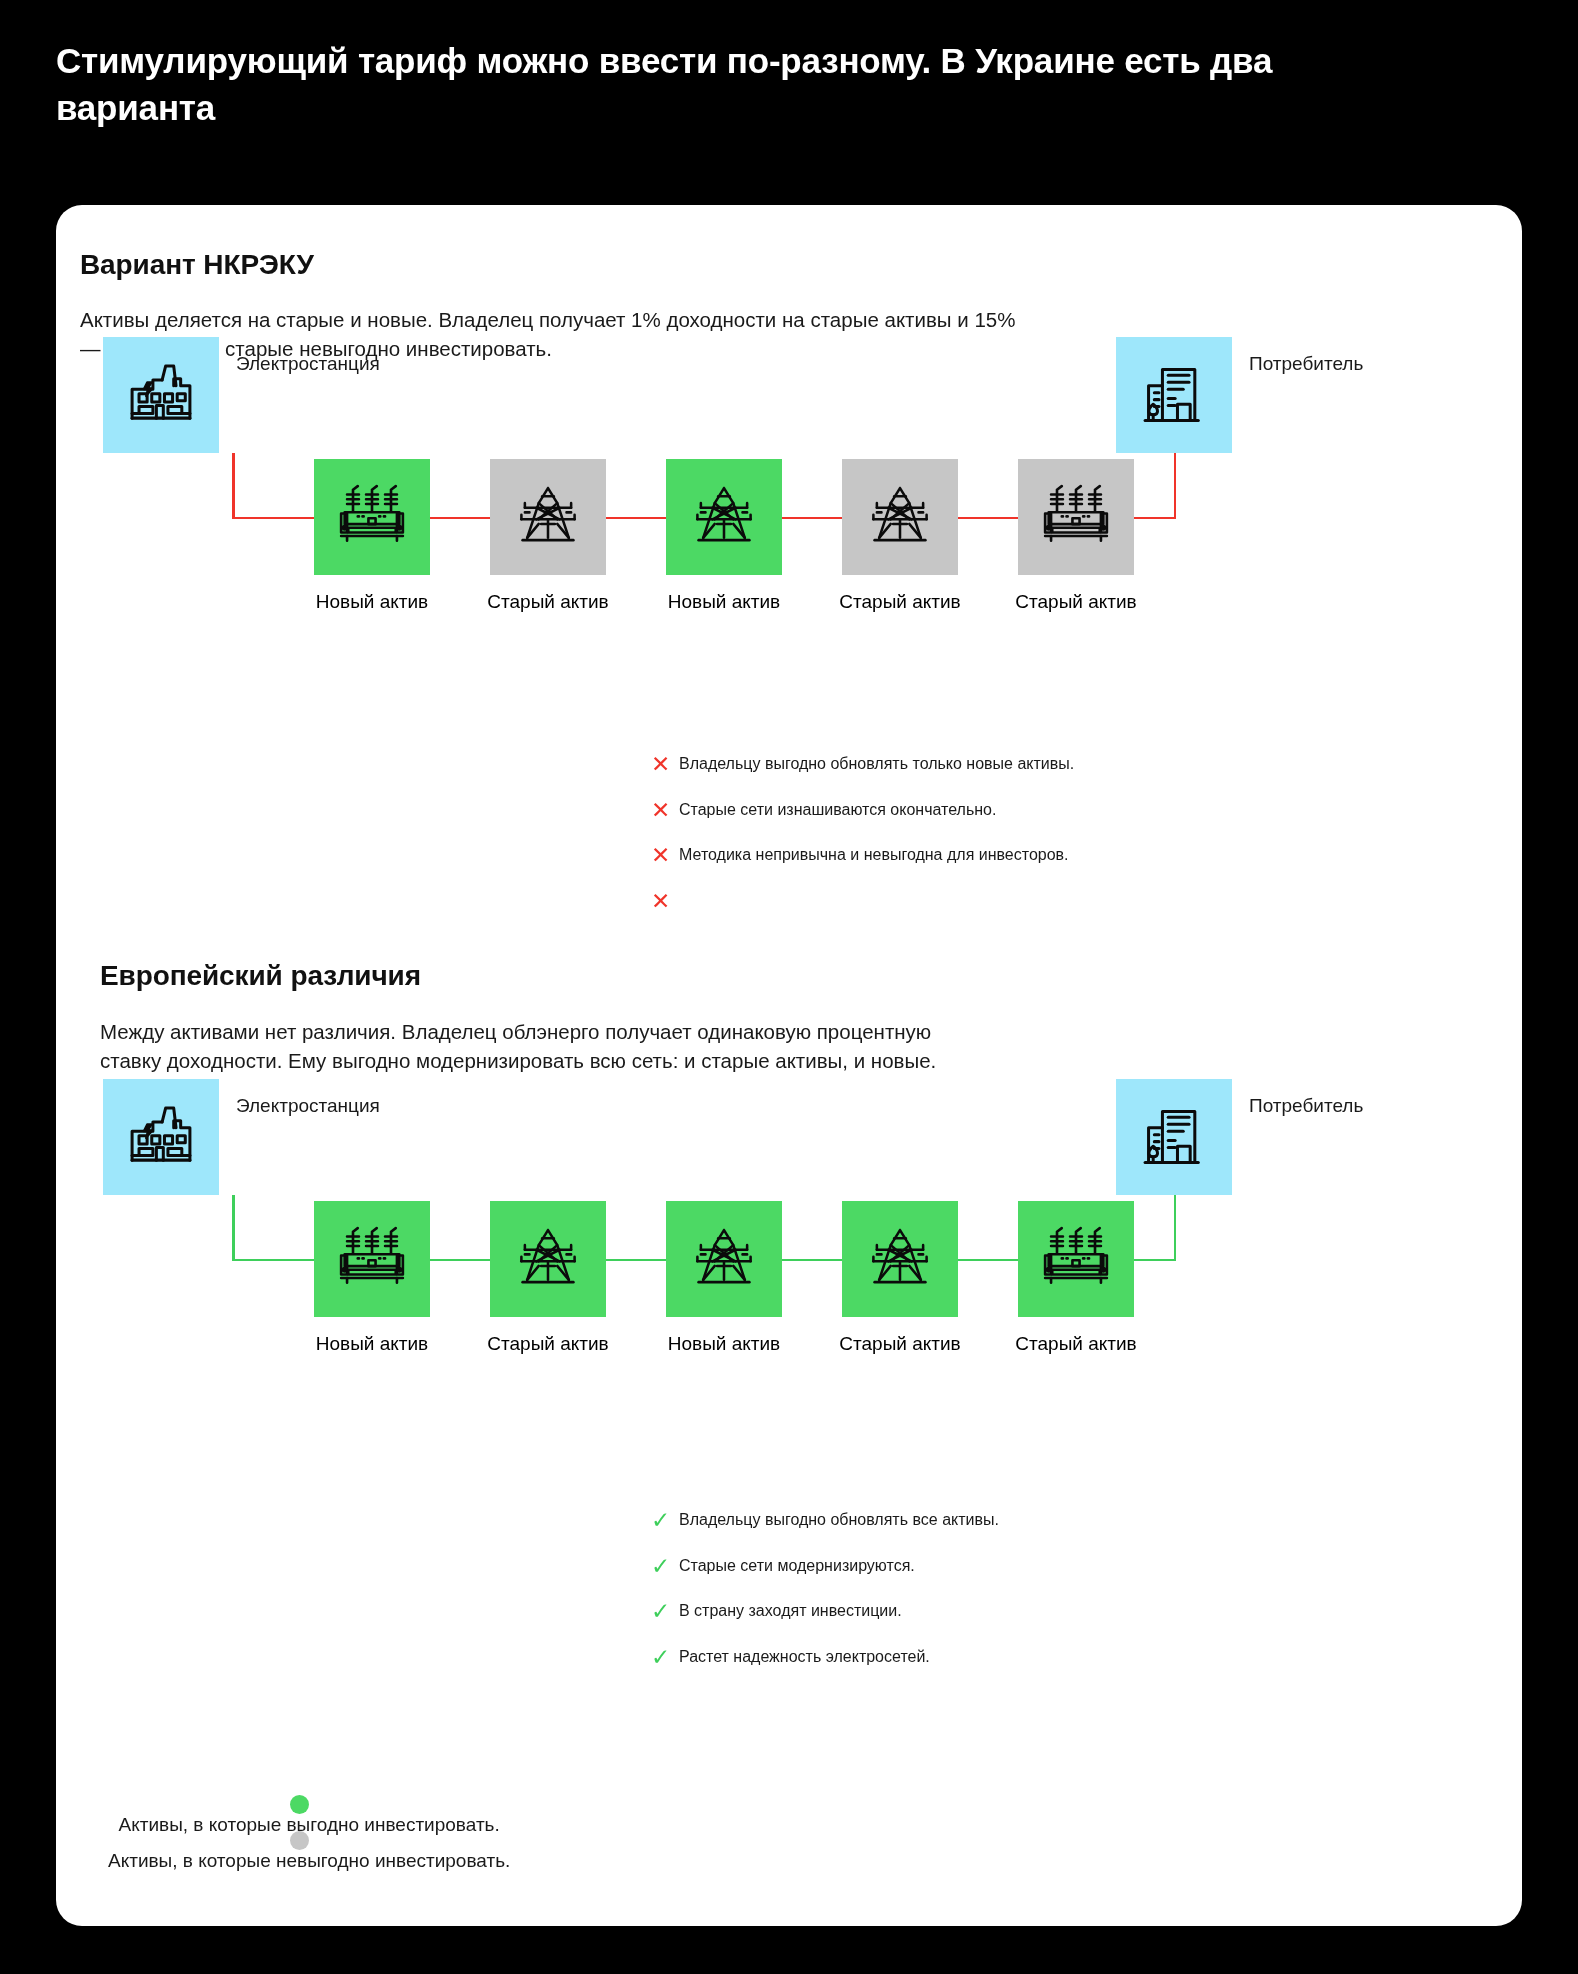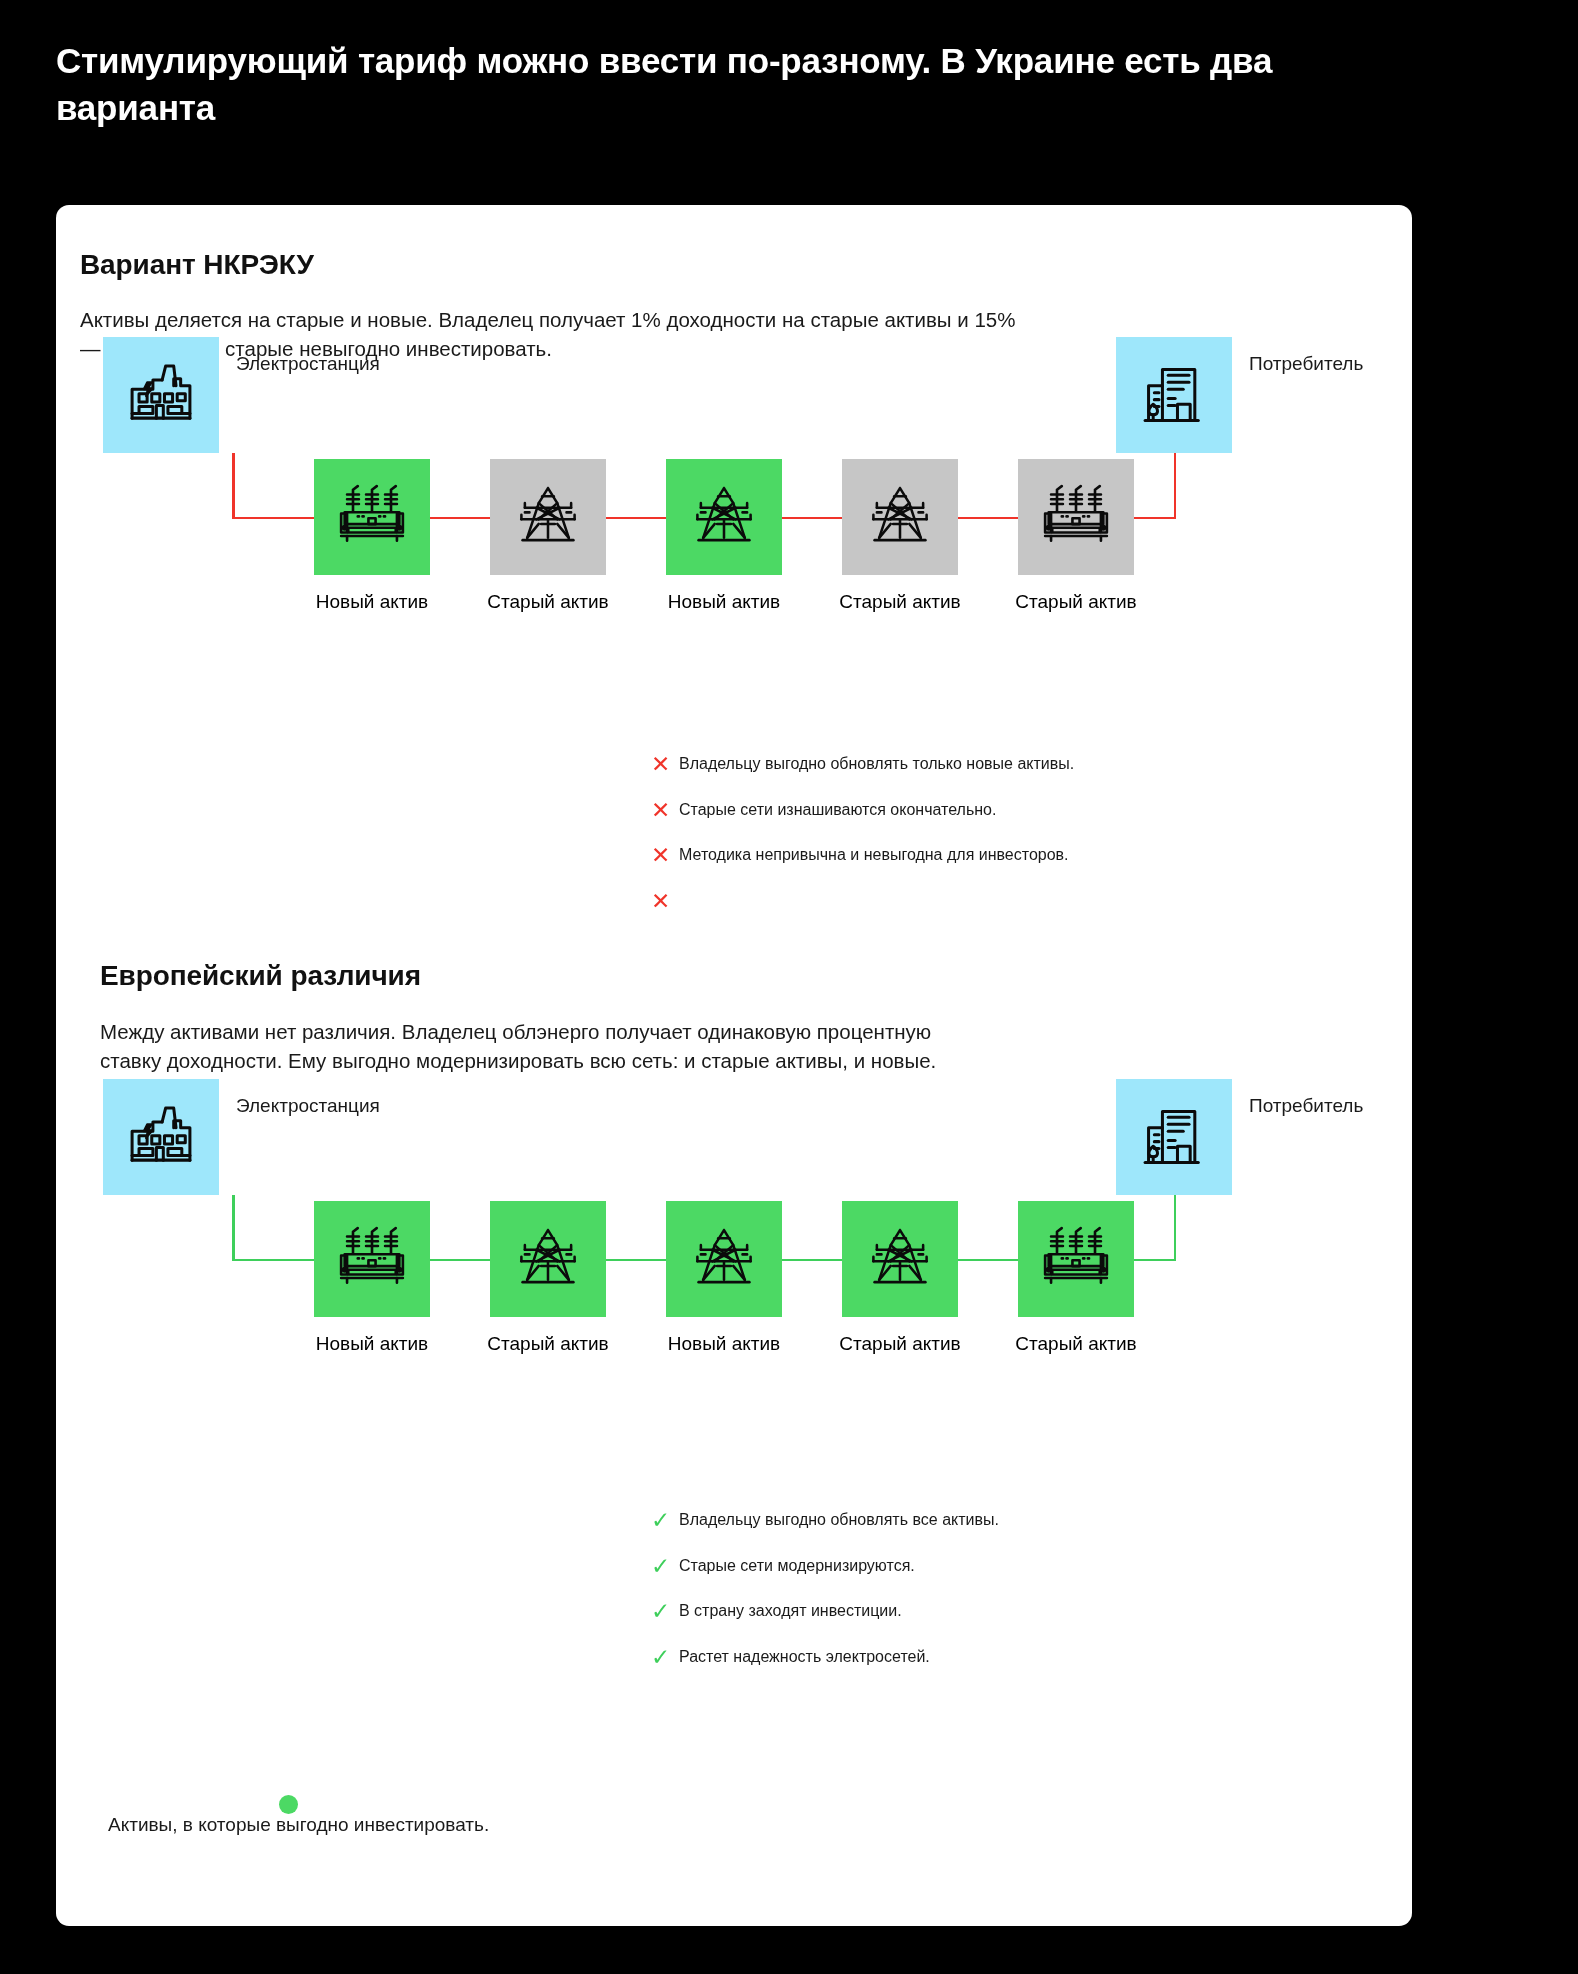--- a/index.html
+++ b/index.html
@@ -14,22 +14,22 @@
   
   .title {
     position: absolute; left: 56px; top: 38px; width: 1350px;
     color: #ffffff; font-size: 35px; font-weight: bold; line-height: 1.33;
     letter-spacing: -0.2px;
   }
 
   
   .card {
     position: absolute; left: 56px; top: 205px;
-    width: 1356px; height: 1721px;
-    background: #ffffff; border-radius: 13px;
+    width: 1466px; height: 1721px;
+    background: #ffffff; border-radius: 26px;
   }
 
   
   .sec-head {
     position: absolute; color: #111111; font-size: 28px; font-weight: bold;
     letter-spacing: -0.1px;
   }
   .sec-para {
     position: absolute; color: #1a1a1a; font-size: 20.5px; line-height: 1.42;
   }
@@ -447,16 +447,20 @@
         <span class="mark">✓</span>
         <span class="txt">Растет надежность электросетей.</span>
       </div>
     </div>
 
     <div class="legend" style="left:32px; top:1590px;">
       <div class="legend-row">
         <span class="legend-dot" style="background:#4CD964;"></span>
         <span class="legend-txt">Активы, в которые выгодно инвестировать.</span>
       </div>
+      <div class="legend-row">
+        <span class="legend-dot" style="background:#C6C6C6;"></span>
+        <span class="legend-txt">Активы, в которые невыгодно инвестировать.</span>
+      </div>
     </div>
 
   </div>
 </div>
 
 </body></html>

